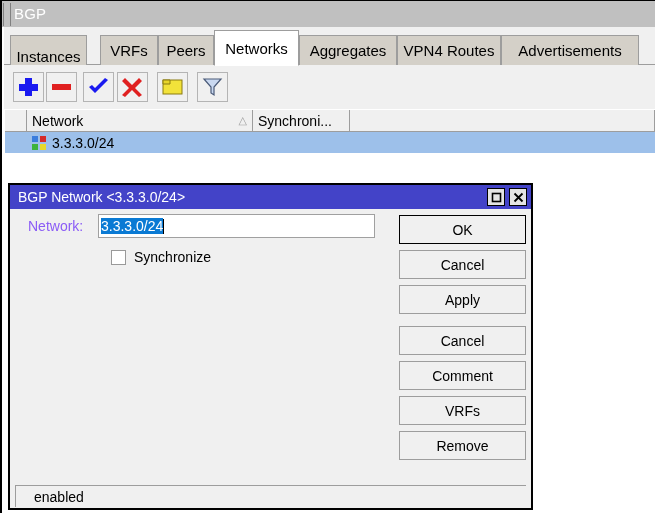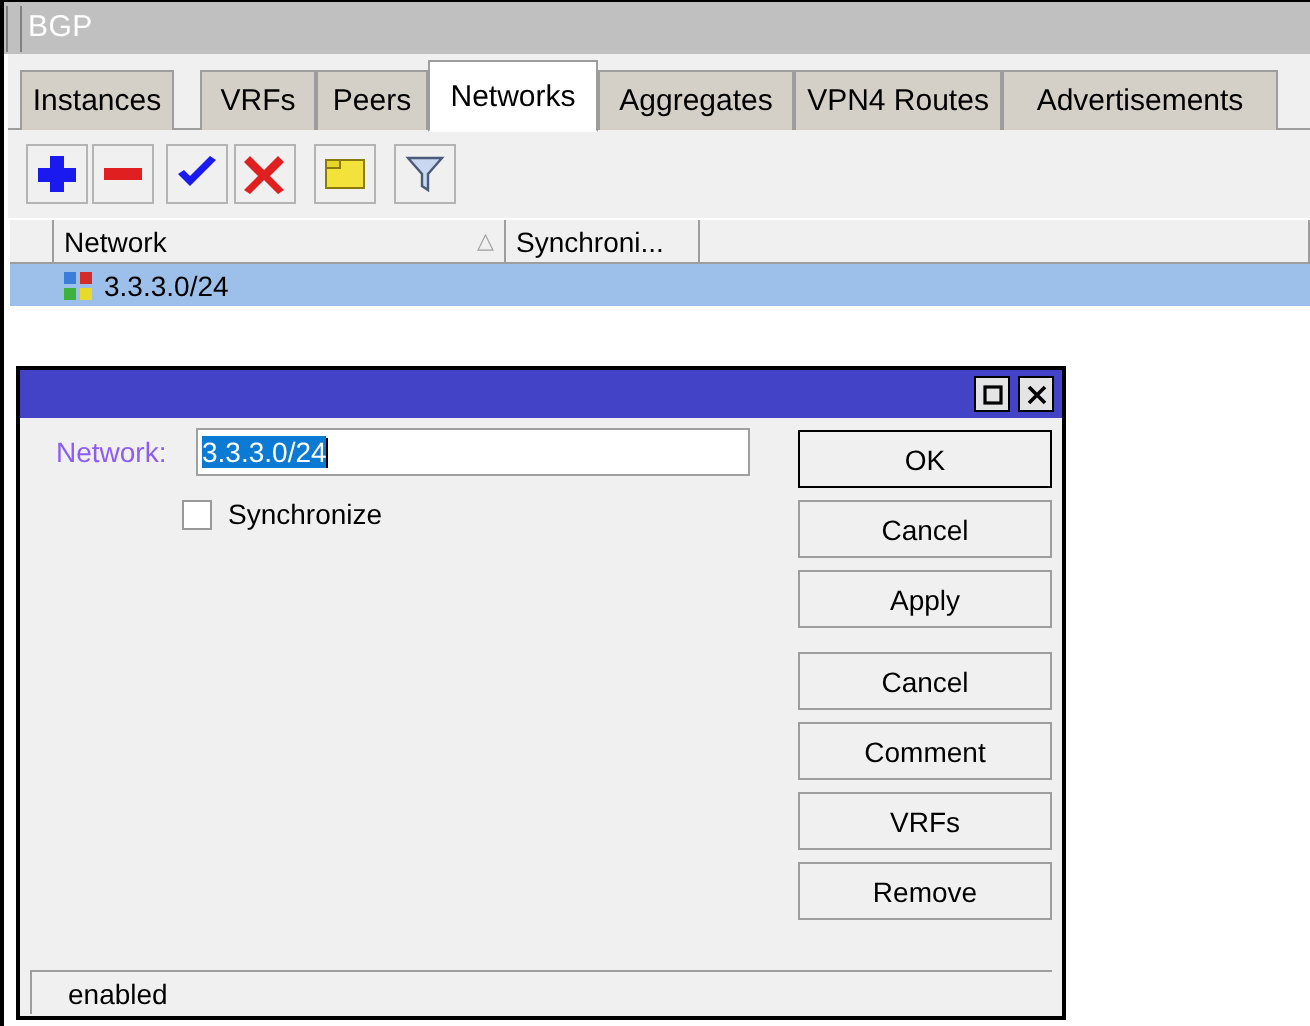--- a/index.html
+++ b/index.html
@@ -340,21 +340,21 @@
   <div class="main-window">
 
     <div class="titlebar">
       <div class="titlebar-grip"></div>
       <div class="titlebar-text">BGP</div>
     </div>
 
     <div class="tabstrip">
       <div class="tabstrip-underline"></div>
       <div id="tabs-host">
-          <div class="tab" style="left: 6px; width: 77px;">
+          <div class="tab" style="left: 6px; width: 77px; align-items: flex-end;">
             <span>Instances</span>
           </div>
           <div class="tab" style="left: 96px; width: 58px;">
             <span>VRFs</span>
           </div>
           <div class="tab" style="left: 154px; width: 56px;">
             <span>Peers</span>
           </div>
           <div class="tab active" style="left: 210px; width: 85px;">
             <span>Networks</span>
@@ -443,20 +443,21 @@
             </div>
           </div>
         </div>
     </div>
 
   </div>
 
   <div class="dialog">
 
     <div class="dlg-title">
+      <span class="dlg-title-text">BGP Network &lt;3.3.3.0/24&gt;</span>
       <div class="dlg-btn maximize">
         <svg width="11" height="11" viewBox="0 0 11 11">
           <rect x="1.5" y="1.5" width="8" height="8" fill="none" stroke="#000" stroke-width="1.6"></rect>
         </svg>
       </div>
       <div class="dlg-btn close">
         <svg width="11" height="11" viewBox="0 0 11 11">
           <path d="M1.5 1.5 L9.5 9.5 M9.5 1.5 L1.5 9.5" stroke="#000" stroke-width="1.8" fill="none"></path>
         </svg>
       </div>
@@ -464,21 +465,21 @@
 
     <div class="dlg-body">
 
       <span class="field-label" style="left:18px; top:9px;">Network:</span>
 
       <div class="text-input" style="left:88px; top:5px; width:277px; height:24px;">
         <span class="sel">3.3.3.0/24</span>
           <span class="caret"></span>
       </div>
 
-      <div class="checkbox-row" style="left:81px; top:40px;">
+      <div class="checkbox-row" style="left:101px; top:40px;">
         <span class="checkbox-box"></span>
         <span class="checkbox-label">Synchronize</span>
       </div>
 
       <div id="actions-host">
           <div class="dlg-action default" style="top: 6px;">
             <span>OK</span>
           </div>
           <div class="dlg-action" style="top: 41px;">
             <span>Cancel</span>

